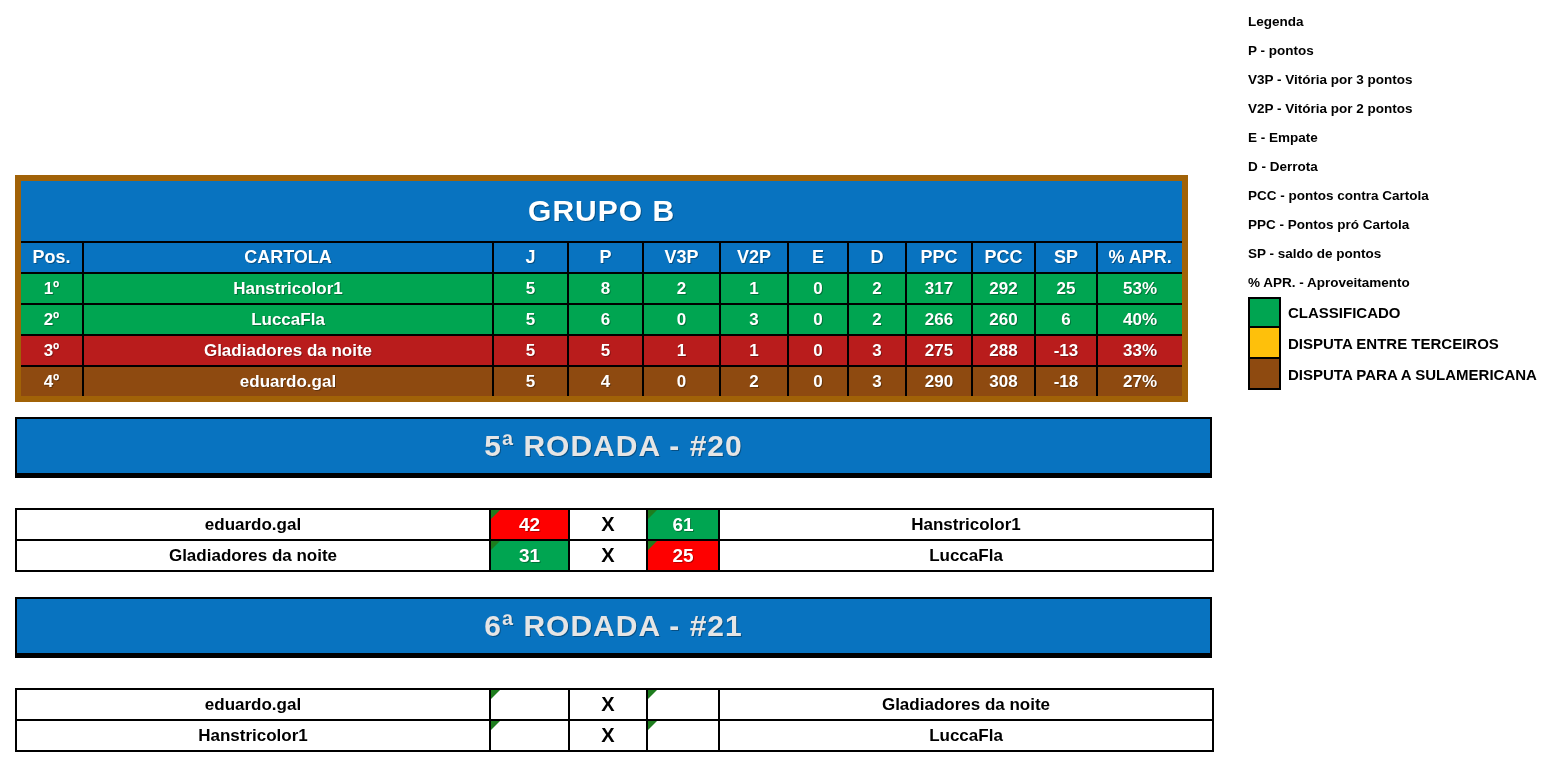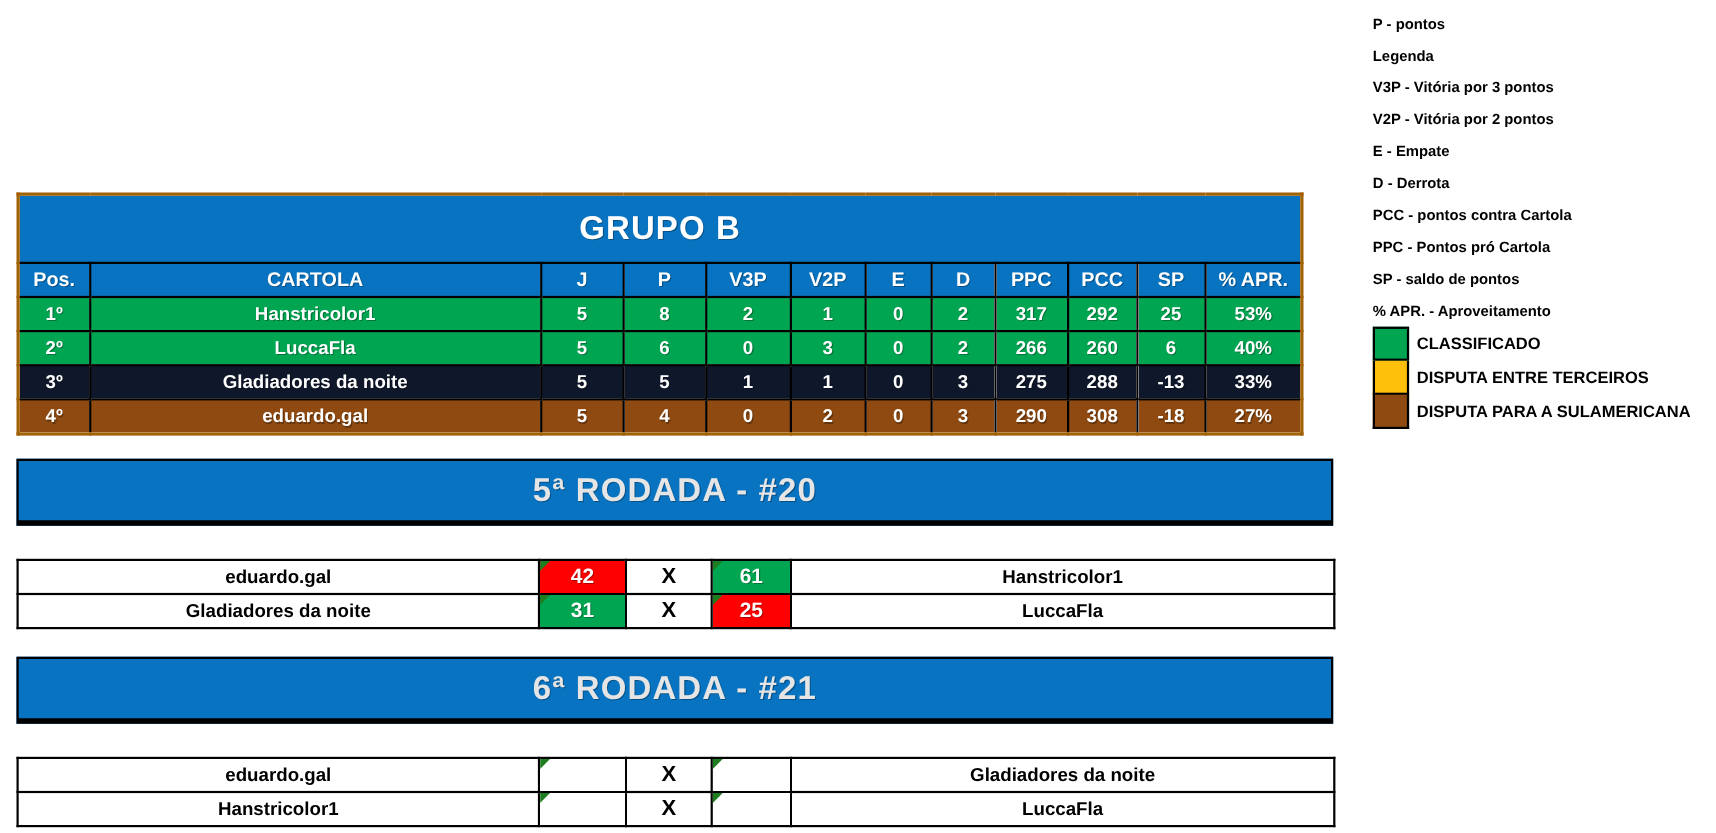--- a/index.html
+++ b/index.html
@@ -1,21 +1,21 @@
 <!DOCTYPE html>
 <html><head>
 <meta charset="utf-8">
 <style>
   html,body{margin:0;padding:0;background:#ffffff;font-family:"Liberation Sans",sans-serif;}
   body{width:1560px;height:757px;position:relative;overflow:hidden;}
 
   
   .standings-wrap{position:absolute;left:15px;top:175px;}
   table{border-collapse:collapse;table-layout:fixed;}
-  .standings{width:1167px;border:3px solid #a16207;}
+  .standings{width:1167px;border:6px solid #a16207;}
   .standings td{border:2px solid #000;text-align:center;vertical-align:middle;
                 font-weight:bold;color:#fff;overflow:hidden;white-space:nowrap;
                 text-shadow:1px 1px 0 rgba(0,0,0,0.30);}
   .standings .title-row td{height:58px;font-size:30px;letter-spacing:1px;background:#0873c0;}
   .standings .head-row td{height:27px;font-size:18px;background:#0873c0;}
   .standings .data-row td{height:27px;font-size:17px;}
 
   
   .banner{position:absolute;left:15px;width:1197px;height:61px;background:#0873c0;
           border:2px solid #000;border-bottom:5px solid #000;box-sizing:border-box;
@@ -106,21 +106,21 @@
       <td>6</td>
       <td>0</td>
       <td>3</td>
       <td>0</td>
       <td>2</td>
       <td>266</td>
       <td>260</td>
       <td>6</td>
       <td>40%</td>
     </tr>
-    <tr class="data-row" style="background-color: #0f172a; padding-left: 12px;">
+    <tr class="data-row" style="background-color: #b91c1c; padding-left: 12px;">
       <td>3º</td>
       <td>Gladiadores da noite</td>
       <td>5</td>
       <td>5</td>
       <td>1</td>
       <td>1</td>
       <td>0</td>
       <td>3</td>
       <td>275</td>
       <td>288</td>
@@ -219,22 +219,22 @@
     <td class="score" style="background-color: rgb(255, 255, 255);">
       <span class="corner-flag" style="border-top-color: rgb(30, 125, 30);"></span>
       <span></span>
     </td>
     <td class="team">LuccaFla</td>
   </tr>
 </tbody>
   </table>
 
 <div class="legend">
+  <div class="legend-line">Legenda</div>
   <div class="legend-line">P - pontos</div>
-  <div class="legend-line">Legenda</div>
   <div class="legend-line">V3P - Vitória por 3 pontos</div>
   <div class="legend-line">V2P - Vitória por 2 pontos</div>
   <div class="legend-line">E - Empate</div>
   <div class="legend-line">D - Derrota</div>
   <div class="legend-line">PCC - pontos contra Cartola</div>
   <div class="legend-line">PPC - Pontos pró Cartola</div>
   <div class="legend-line">SP - saldo de pontos</div>
   <div class="legend-line">% APR. - Aproveitamento</div>
 
   <div class="swatch-row">

